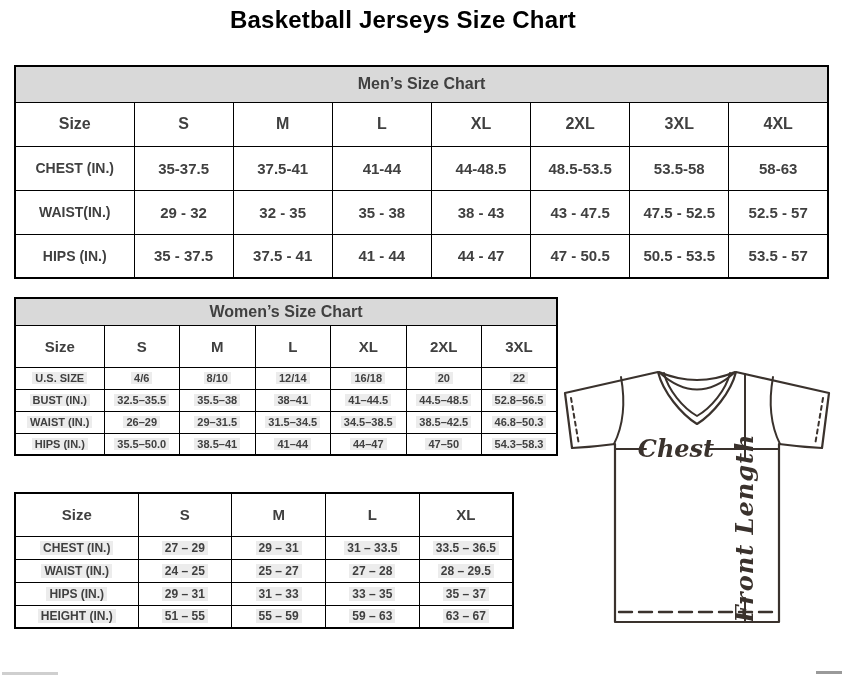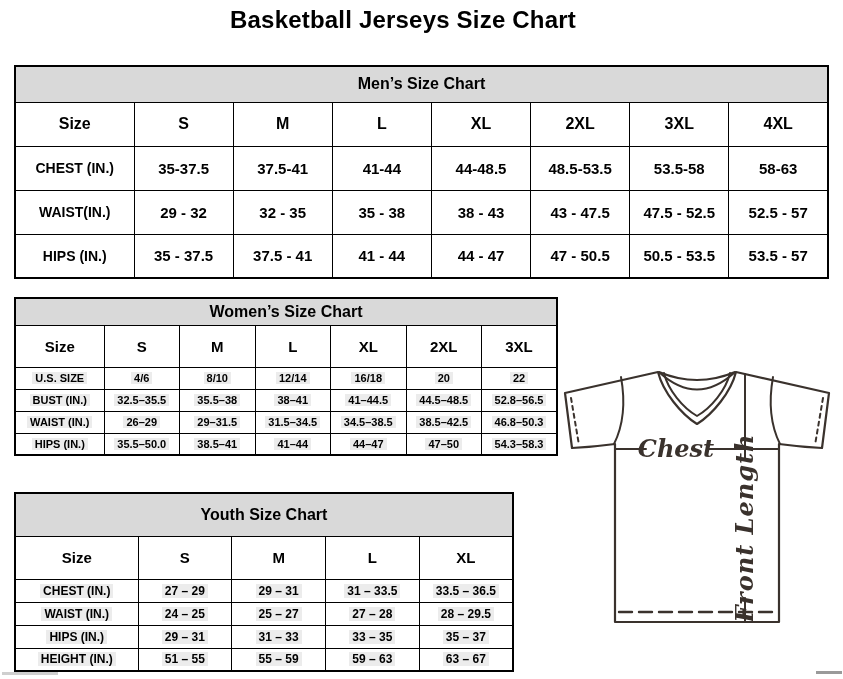--- a/index.html
+++ b/index.html
@@ -7,21 +7,21 @@
     width:843px;height:679px;position:relative;overflow:hidden;
     background:#ffffff;font-family:"Liberation Sans",sans-serif;color:#000;
   }
   .page-title{
     position:absolute;top:6px;left:0;width:806px;text-align:center;
     font-size:24px;font-weight:bold;letter-spacing:.2px;
   }
   table{
     position:absolute;border-collapse:collapse;table-layout:fixed;
     border:2px solid #000;font-family:"Liberation Sans",sans-serif;
-    font-weight:bold;color:#000000;
+    font-weight:bold;color:#404040;
   }
   td{border:1px solid #000;text-align:center;vertical-align:middle;padding:0;overflow:hidden;white-space:nowrap;}
   .section-header{background:#d9d9d9;font-size:16px;}
   #mens{left:14px;top:65px;width:815px;}
   #mens tr.section-row{height:36px;}
   #mens tr.size-row{height:44px;font-size:16px;}
   #mens tr.data-row{height:44px;font-size:15px;}
   #mens tr.data-row .label-cell{font-size:14px;}
   #womens{left:14px;top:297px;width:544px;}
   #womens tr.section-row{height:27px;}
@@ -164,23 +164,20 @@
 
 <table id="youth">
   <colgroup>
       <col style="width:123px">
       <col>
       <col>
       <col>
       <col>
     </colgroup>
 <tbody>
-      <tr class="section-row">
-        <td colspan="5" class="section-header">Youth Size Chart</td>
-      </tr>
       <tr class="size-row">
         <td class="label-cell">Size</td>
         <td>S</td>
         <td>M</td>
         <td>L</td>
         <td>XL</td>
       </tr>
       <tr class="data-row">
         <td class="label-cell"><span class="hl">CHEST (IN.)</span></td>
         <td><span class="hl">27 – 29</span></td>

